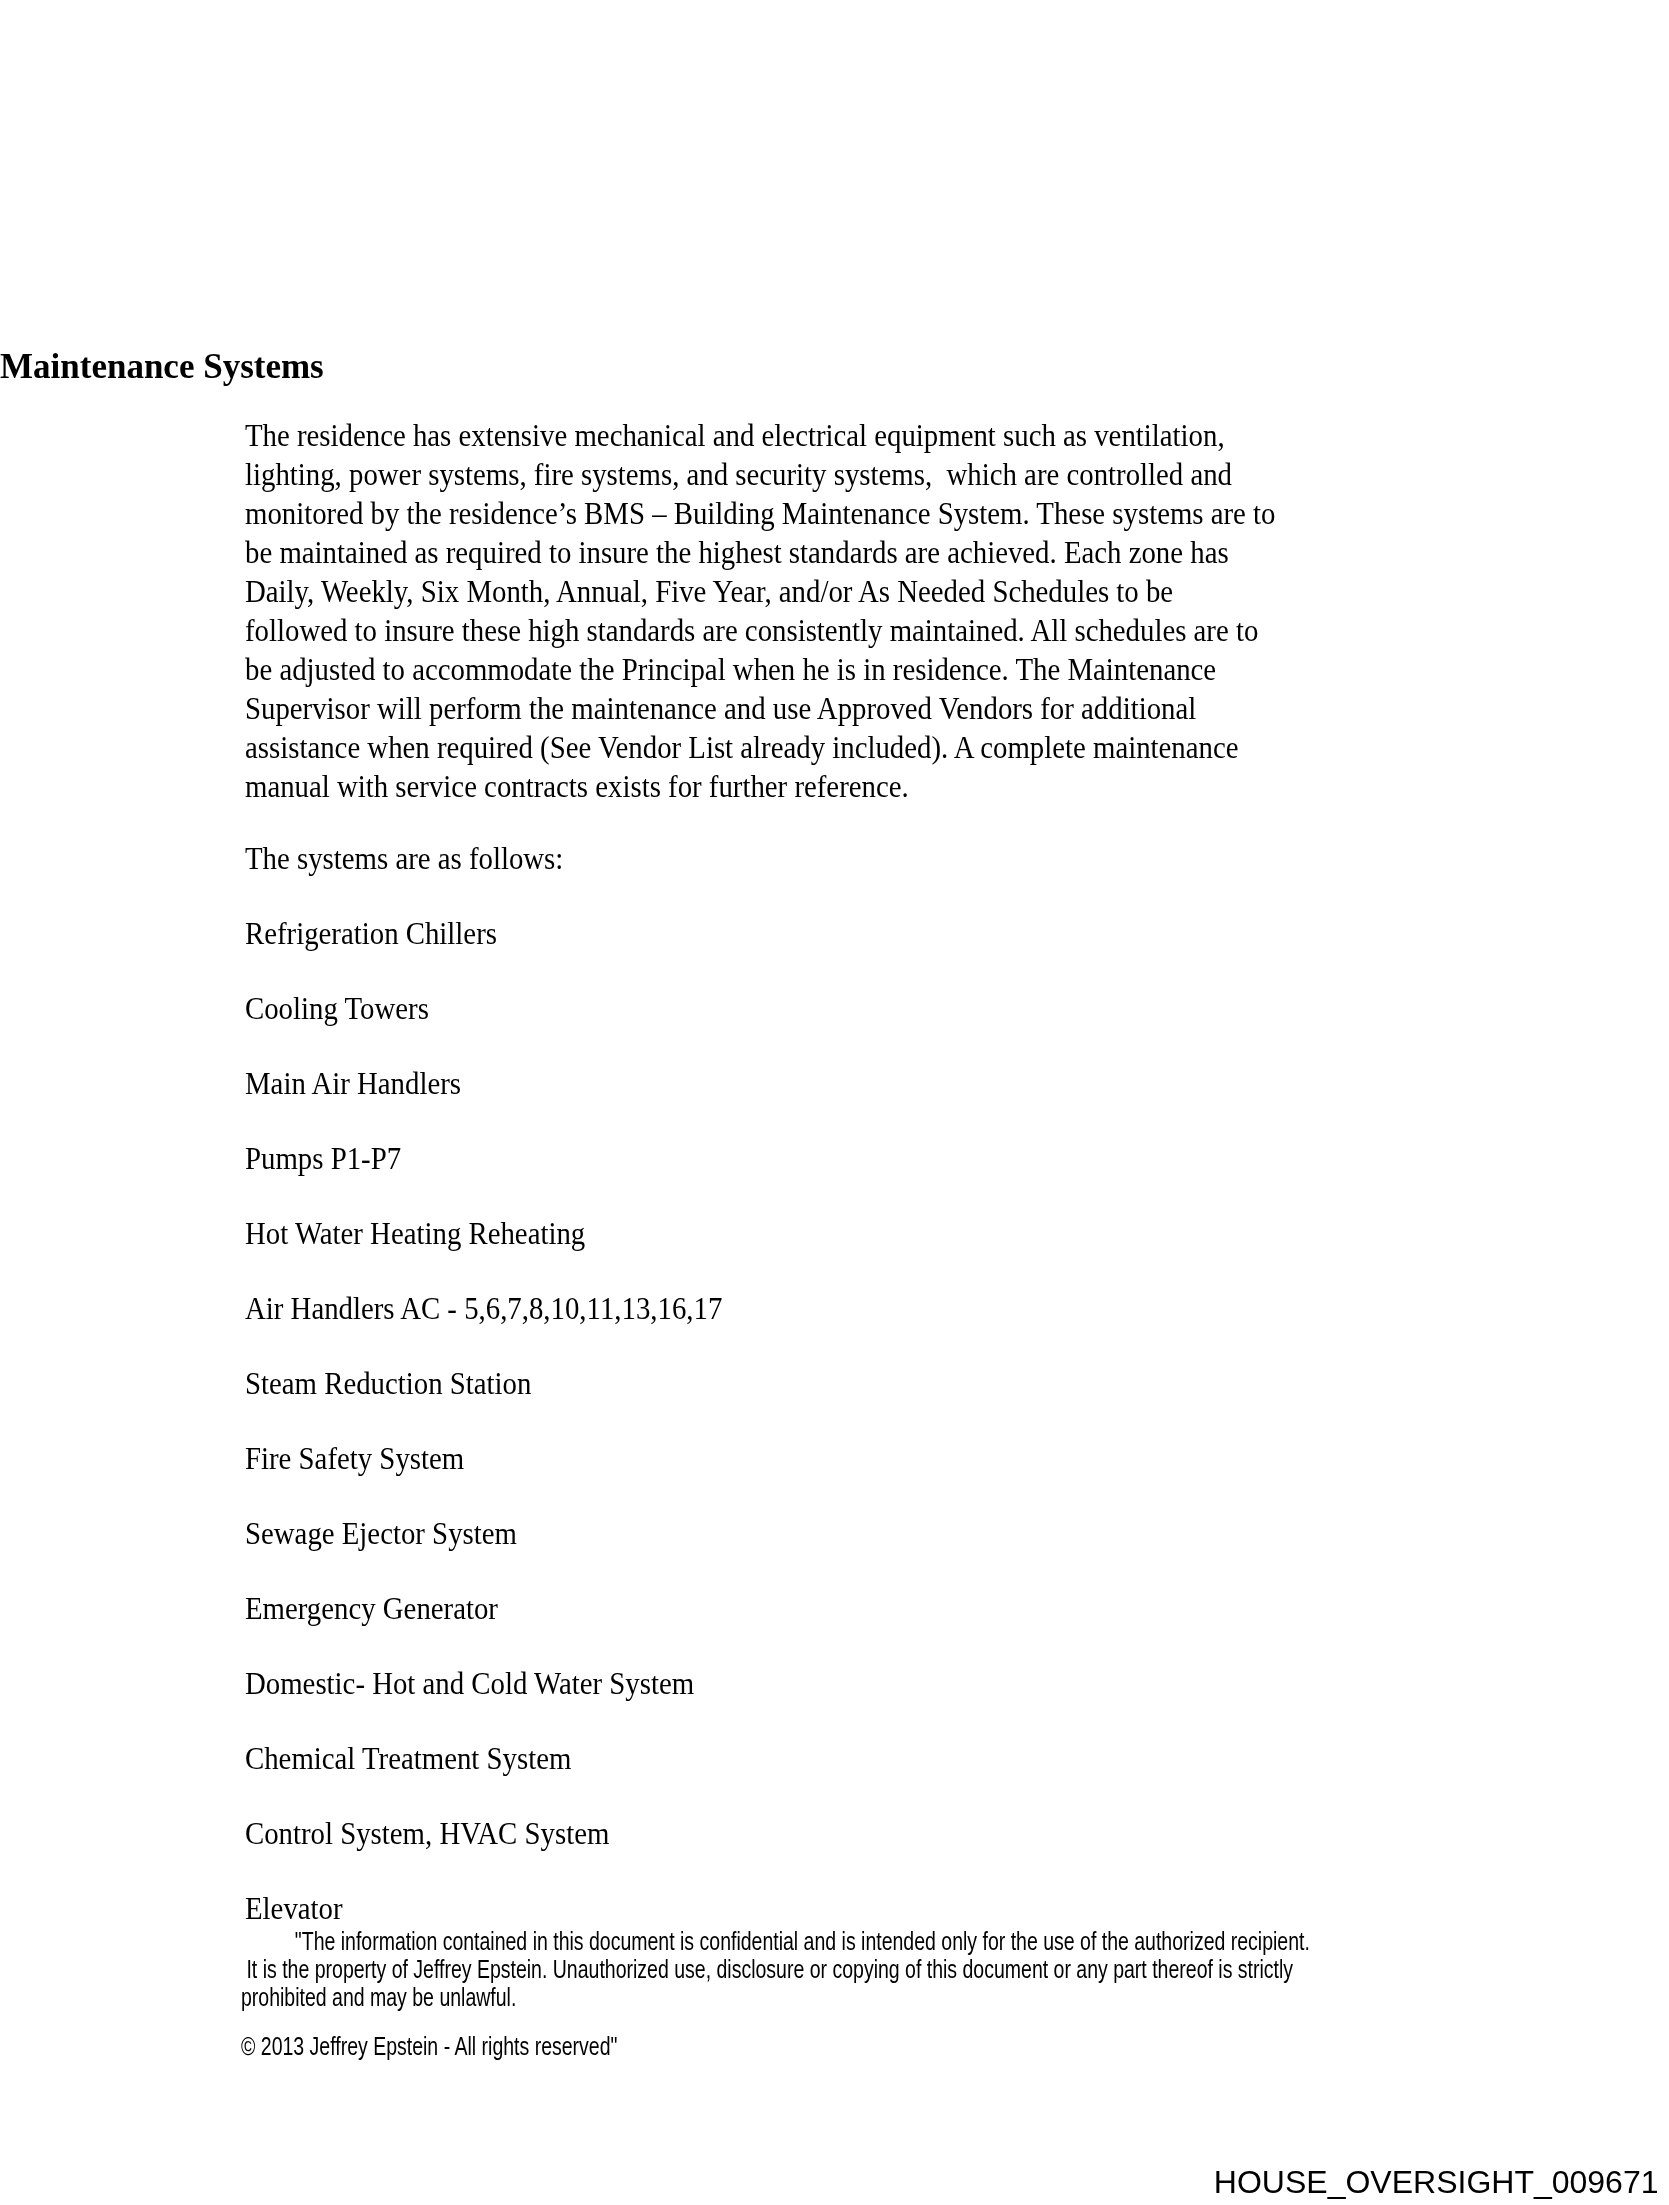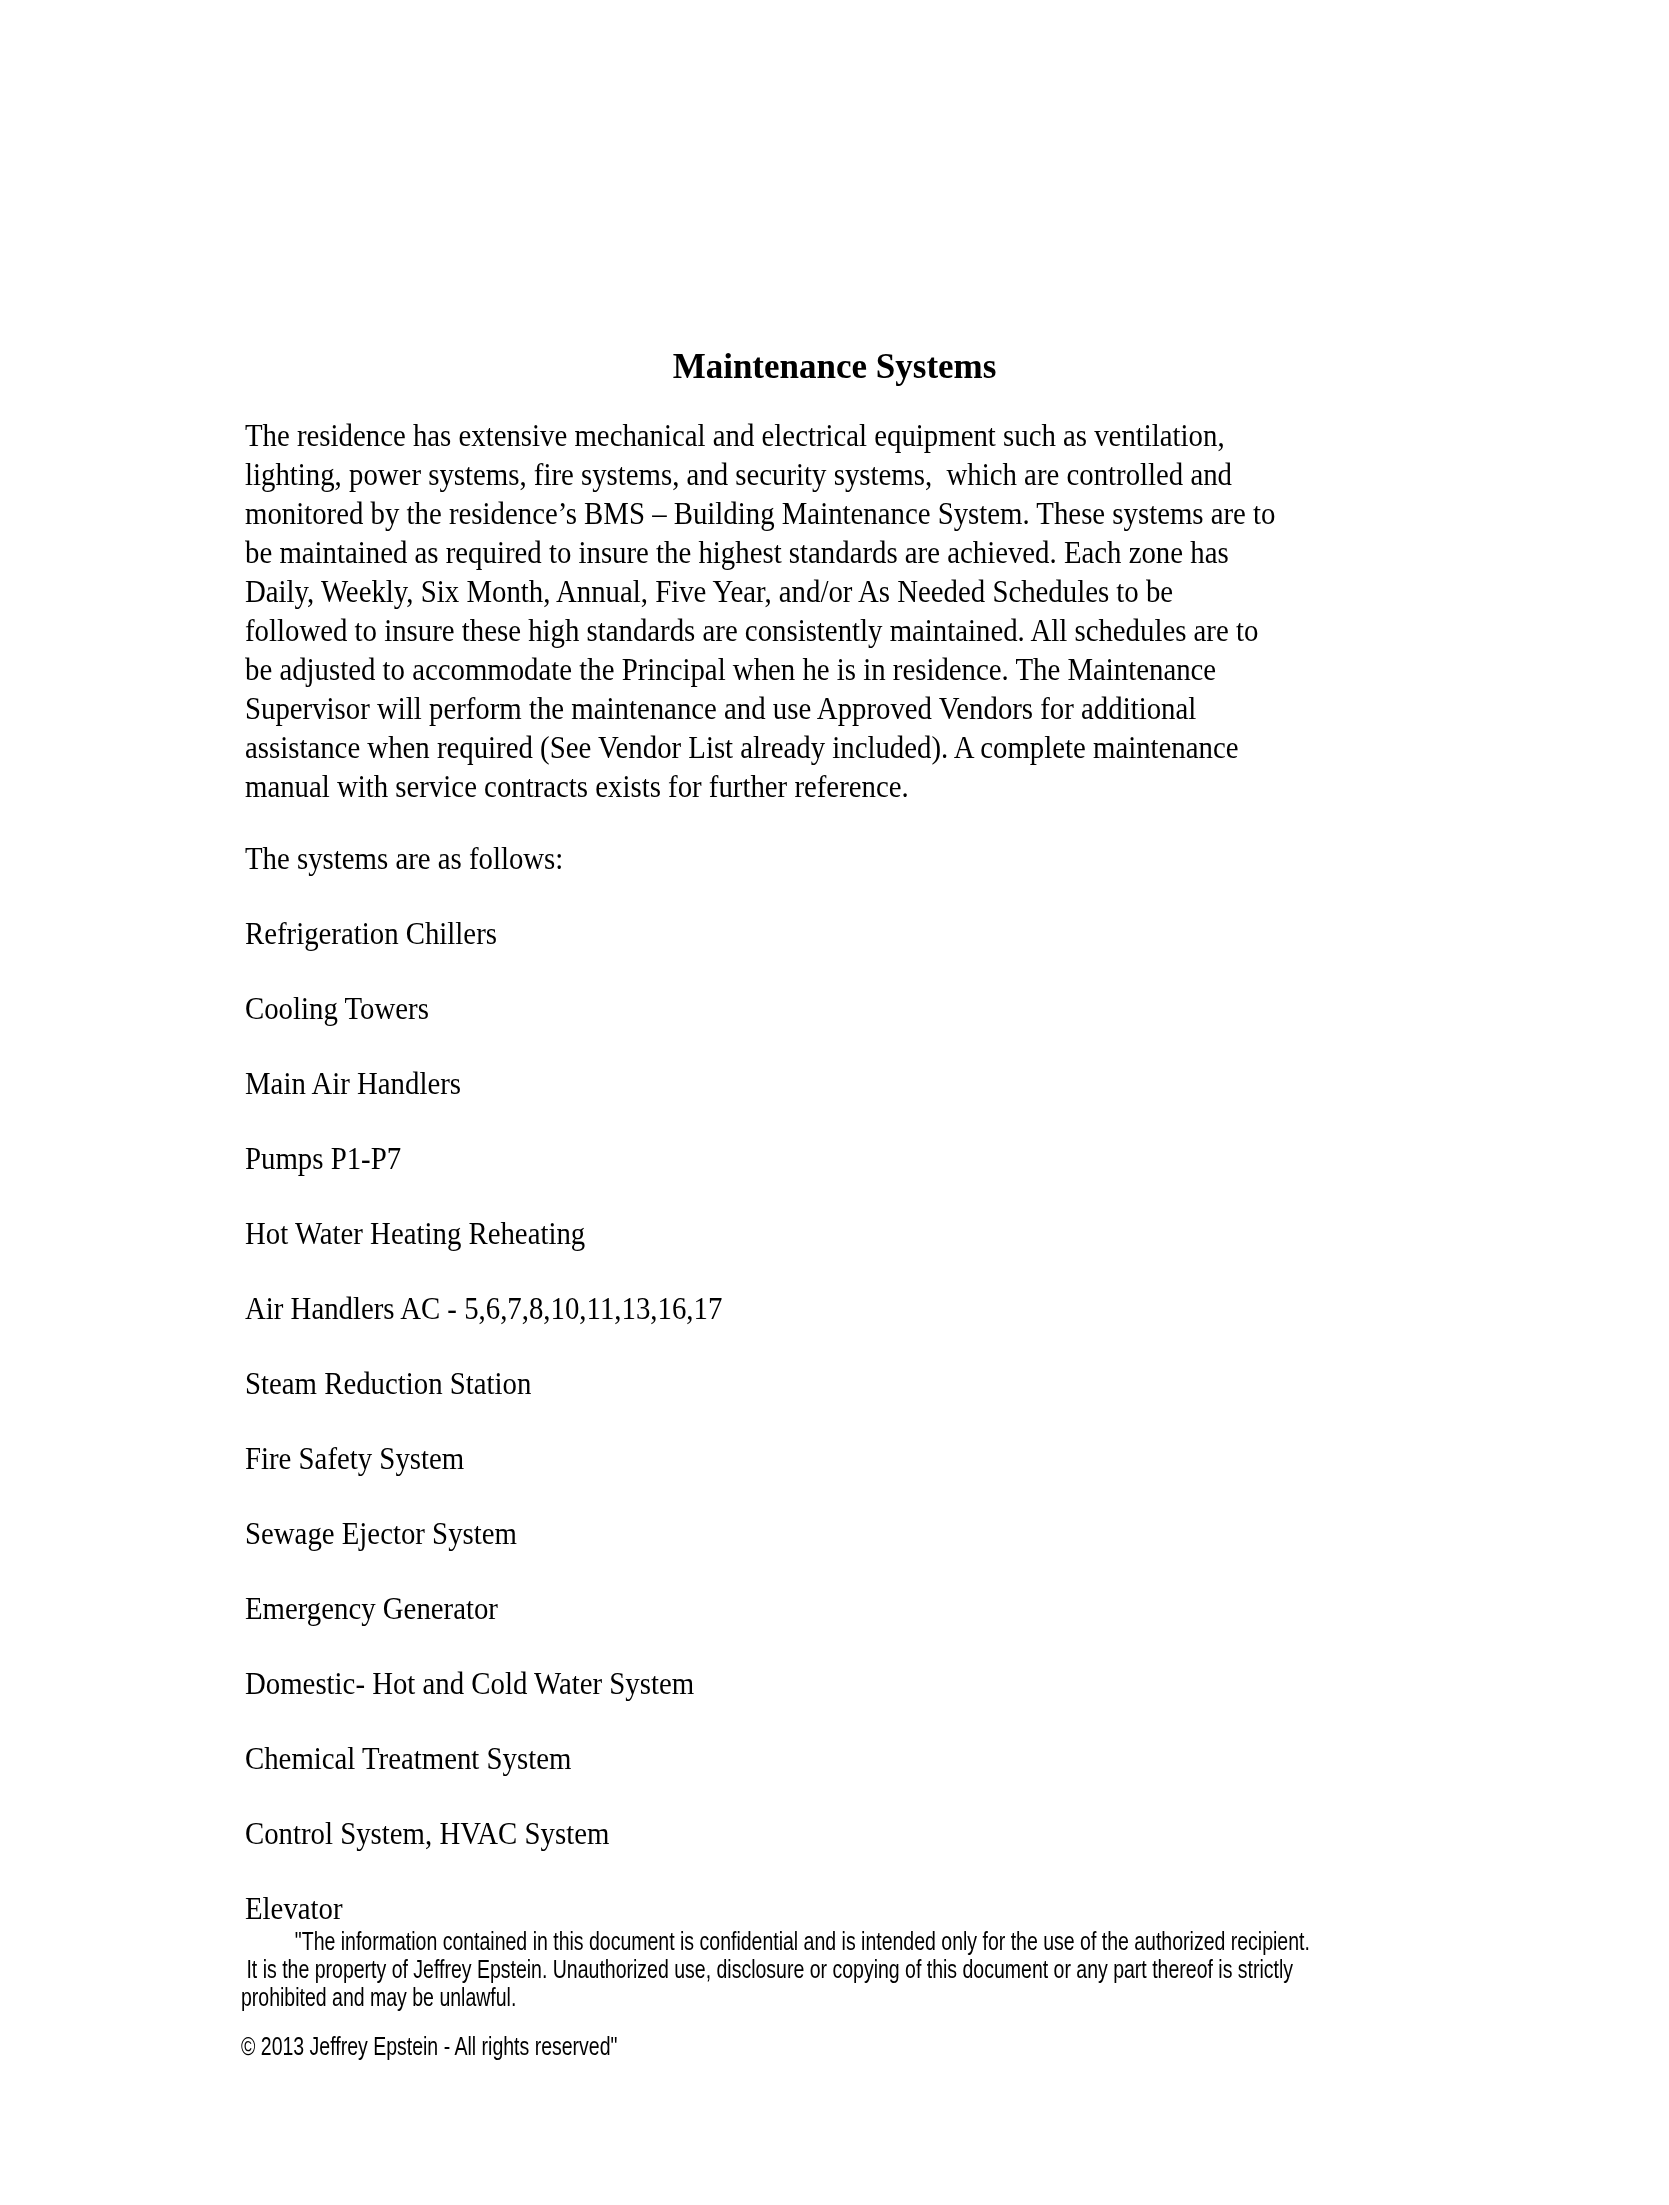--- a/index.html
+++ b/index.html
@@ -11,21 +11,21 @@
     color: #000000;
     font-family: "Liberation Serif", serif;
     overflow: hidden;
   }
   .doc-title {
     position: absolute;
     top: 346px;
     left: 0;
     width: 1669px;
     margin: 0;
-    text-align: center;
+    text-align: left;
     font-size: 35px;
     line-height: 42px;
     font-weight: bold;
     font-family: "Liberation Serif", serif;
   }
   .body-text {
     position: absolute;
     top: 416px;
     left: 245px;
     width: 1185px;
@@ -132,15 +132,16 @@
   </div>
 
   <div class="footer-disclaimer">
     <div class="disclaimer-line indent-first">"The information contained in this document is confidential and is intended only for the use of the authorized recipient.</div>
     <div class="disclaimer-line"> It is the property of Jeffrey Epstein. Unauthorized use, disclosure or copying of this document or any part thereof is strictly</div>
     <div class="disclaimer-line">prohibited and may be unlawful.</div>
   </div>
 
   <div class="copyright">© 2013 Jeffrey Epstein - All rights reserved"</div>
 
+  <div class="bates">HOUSE_OVERSIGHT_009671</div>
 
 </div>
 
 
 </body></html>

